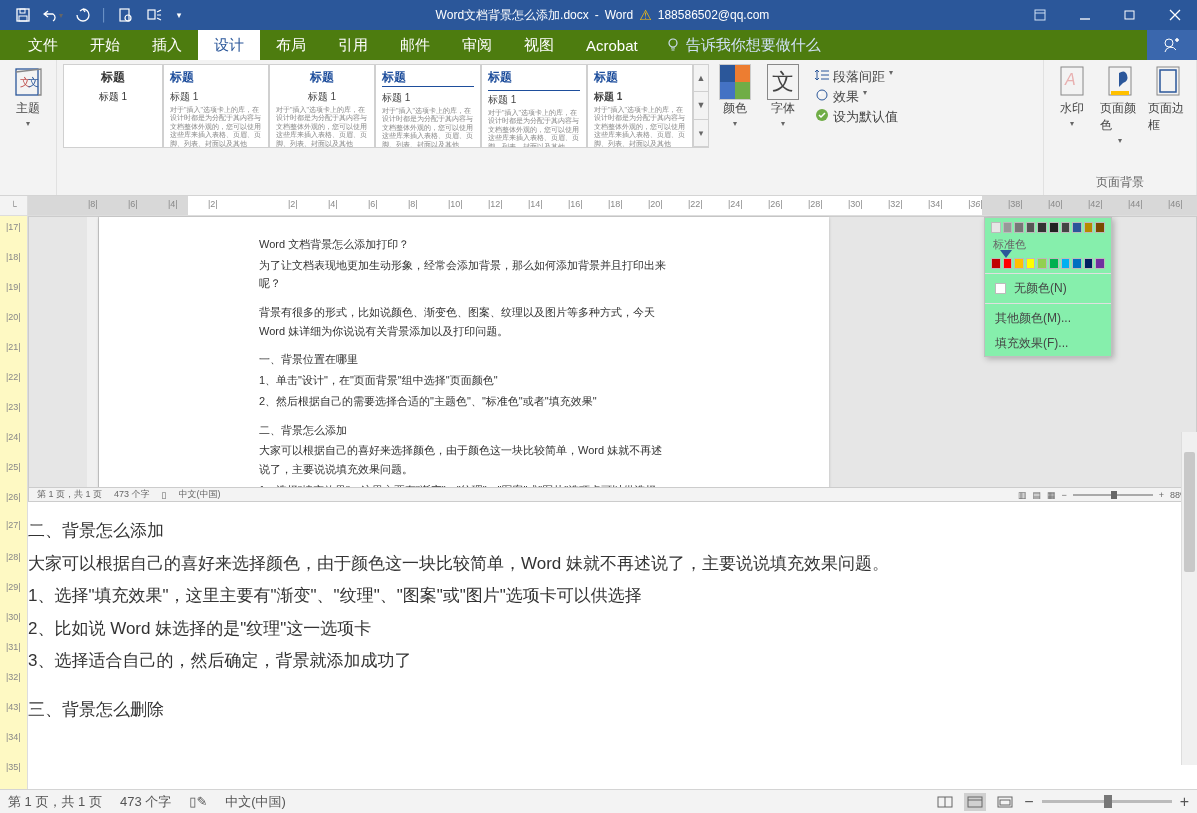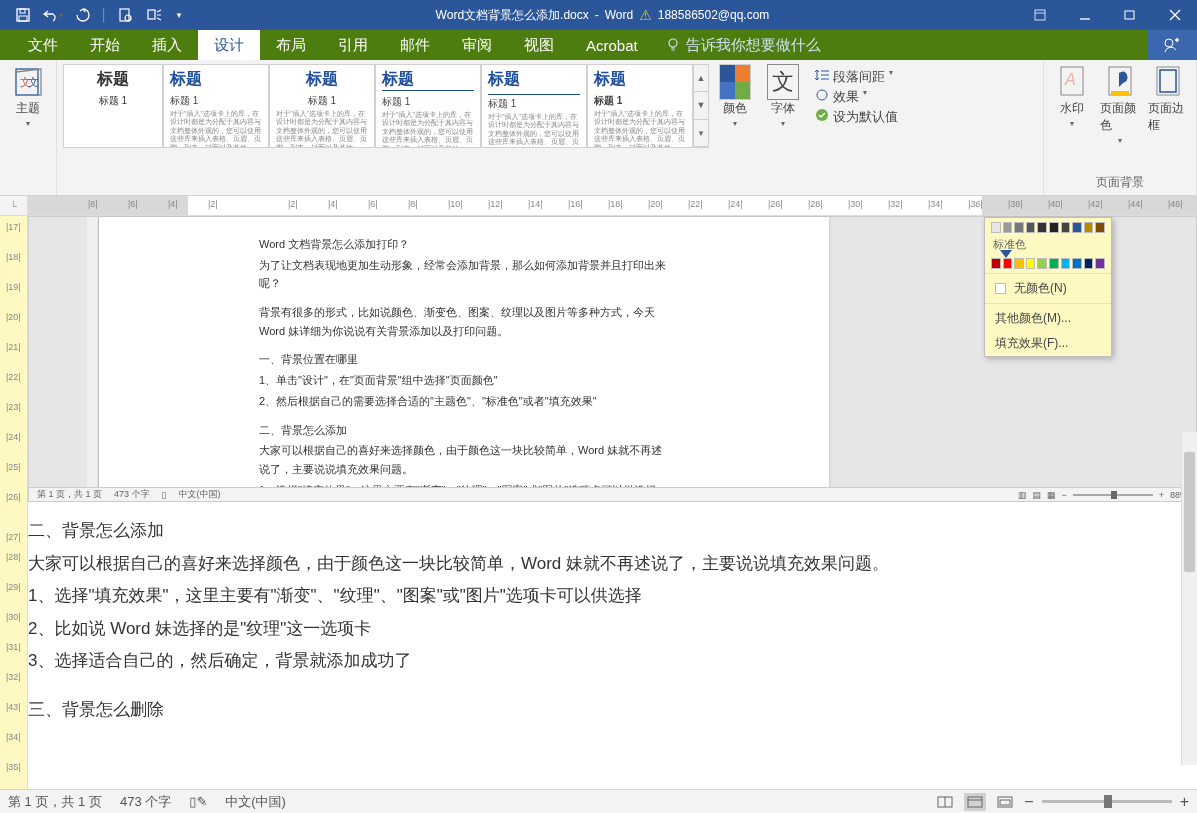--- a/index.html
+++ b/index.html
@@ -28,21 +28,21 @@
 .rgroup { border-right:1px solid #e1e1e1; padding:4px 6px 2px; display:flex; flex-direction:column; }
 .rgroup-body { flex:1; display:flex; align-items:flex-start; gap:4px; }
 .rgroup-label { text-align:center; font-size:12px; color:#666; padding:2px 0; }
 .big-btn { width:44px; display:flex; flex-direction:column; align-items:center; gap:2px; font-size:12px; color:#444; padding:2px; cursor:pointer; }
 .big-btn .ic { width:32px; height:32px; display:flex; align-items:center; justify-content:center; }
 .drop-ar { font-size:8px; color:#666; }
 
 .theme-gallery { display:flex; gap:0; }
 .theme-item { width:106px; height:84px; border:1px solid #d0d0d0; background:#fff; padding:4px 6px; font-size:9px; color:#666; overflow:hidden; cursor:pointer; }
 .theme-item:first-child { width:100px; }
-.theme-item .th-title { font-size:16px; color:#1e4e9c; font-weight:bold; margin-bottom:4px; }
+.theme-item .th-title { font-size:12px; color:#1e4e9c; font-weight:bold; margin-bottom:4px; }
 .theme-item .th-sub { font-size:10px; color:#444; margin-bottom:2px; }
 .theme-item p { font-size:7px; line-height:1.2; color:#888; }
 .gal-arrows { width:16px; display:flex; flex-direction:column; border:1px solid #d0d0d0; }
 .gal-arrows div { flex:1; display:flex; align-items:center; justify-content:center; font-size:9px; color:#666; border-bottom:1px solid #d0d0d0; cursor:pointer; }
 
 .color-box { width:36px; height:36px; display:grid; grid-template-columns:1fr 1fr; grid-template-rows:1fr 1fr; border:1px solid #ccc; }
 .font-box { width:36px; height:36px; border:1px solid #888; display:flex; align-items:center; justify-content:center; font-size:22px; font-family:serif; }
 .small-opts { display:flex; flex-direction:column; gap:2px; font-size:13px; color:#444; padding:4px 6px; }
 .small-opts div { display:flex; align-items:flex-start; gap:4px; cursor:pointer; }
 .small-opts svg { flex-shrink:0; }
@@ -64,21 +64,21 @@
 .inner-shot { position:absolute; left:0; top:0; right:0; height:286px; background:#e6e6e6; border:1px solid #ccc; }
 .inner-page { position:absolute; left:70px; top:0; width:730px; height:272px; background:#fff; box-shadow:0 1px 3px rgba(0,0,0,.2); padding:18px 160px 10px 160px; font-size:11px; color:#333; line-height:1.7; overflow:hidden;}
 .inner-page p { margin-bottom:2px; }
 .inner-vruler { position:absolute; left:58px; top:0; width:12px; height:272px; background:#f0f0f0; border-right:1px solid #ccc; font-size:7px; color:#999; }
 .inner-status { position:absolute; left:0; right:0; bottom:0; height:14px; background:#f3f3f3; border-top:1px solid #ccc; font-size:9px; color:#666; display:flex; align-items:center; padding:0 8px; gap:12px; }
 .inner-zoom { margin-left:auto; display:flex; align-items:center; gap:6px; }
 .inner-zoom .track { width:80px; height:2px; background:#aaa; position:relative; }
 .inner-zoom .thumb { position:absolute; left:38px; top:-3px; width:6px; height:8px; background:#666; }
 
 
-.color-popup { position:absolute; right:84px; top:0; width:128px; background:#fef9c3; border:1px solid #bfbfbf; box-shadow:2px 2px 6px rgba(0,0,0,.25); z-index:50; font-size:12px; color:#444; }
+.color-popup { position:absolute; right:84px; top:0; width:128px; background:#86efac; border:1px solid #bfbfbf; box-shadow:2px 2px 6px rgba(0,0,0,.25); z-index:50; font-size:12px; color:#444; }
 .cp-row { display:flex; padding:4px 6px 2px; gap:2px;}
 .cp-sw { width:11px; height:11px; border:1px solid #bbb; cursor:pointer; }
 .cp-label { padding:2px 8px; font-size:11px; color:#666; }
 .cp-item { padding:4px 10px; cursor:pointer; display:flex; align-items:center; gap:8px; }
 .cp-sep { height:1px; background:#e0e0e0; margin:2px 0;}
 
 
 .outer-text { position:absolute; left:0; top:300px; right:20px; font-size:17px; color:#333; line-height:1.8; }
 .outer-text p { margin-bottom:2px; }
 
@@ -379,21 +379,21 @@
       <span style="top: 6px;">|17|</span>
       <span style="top: 36px;">|18|</span>
       <span style="top: 66px;">|19|</span>
       <span style="top: 96px;">|20|</span>
       <span style="top: 126px;">|21|</span>
       <span style="top: 156px;">|22|</span>
       <span style="top: 186px;">|23|</span>
       <span style="top: 216px;">|24|</span>
       <span style="top: 246px;">|25|</span>
       <span style="top: 276px;">|26|</span>
-      <span style="top: 316px;">|27|</span>
+      <span style="top: 304px;">|27|</span>
       <span style="top: 336px;">|28|</span>
       <span style="top: 366px;">|29|</span>
       <span style="top: 396px;">|30|</span>
       <span style="top: 426px;">|31|</span>
       <span style="top: 456px;">|32|</span>
       <span style="top: 486px;">|43|</span>
       <span style="top: 516px;">|34|</span>
       <span style="top: 546px;">|35|</span>
     </div>
   <div class="doc-area">

